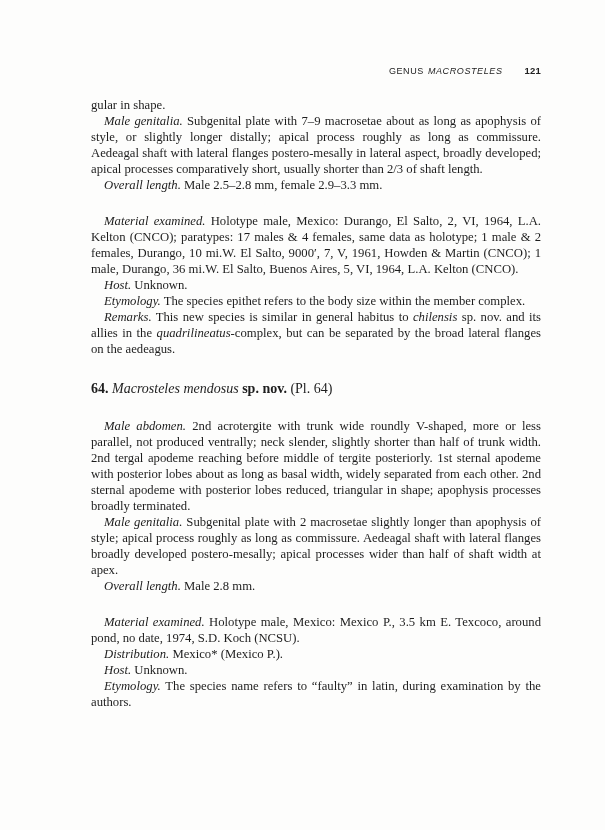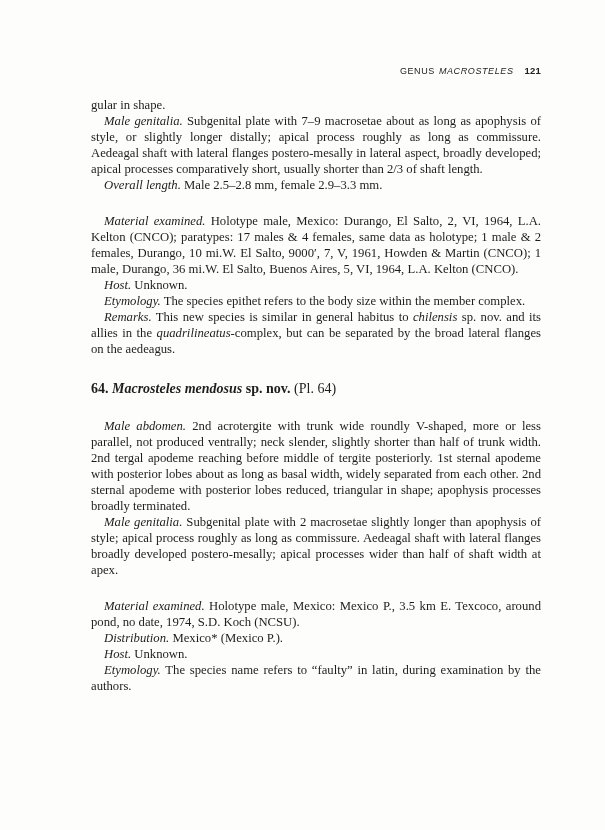--- a/index.html
+++ b/index.html
@@ -28,21 +28,21 @@
   }
   .rh-name {
     font-style: italic;
     margin-left: 4px;
     margin-top: 12px;
   }
   .rh-page {
     font-weight: bold;
     font-size: 9.5px;
     letter-spacing: 0.2px;
-    margin-left: 11px;
+    margin-left: 22px;
   }
   .text-block {
     position: absolute;
     left: 91px;
     top: 97px;
     width: 450px;
     font-size: 12.7px;
     line-height: 16px;
     text-align: justify;
   }
@@ -55,21 +55,21 @@
   }
   .seg-italic {
     font-style: italic;
     margin-top: 48px;
   }
   .seg-bold {
     font-weight: bold;
     margin-top: 34px;
   }
   .seg-bold-italic {
-    font-weight: bold;
+    font-weight: normal;
     font-style: italic;
   }
   .spacer {
     height: 20px;
   }
   .heading {
     margin: 22px 0 19px 0 !important;
     font-size: 14px;
     line-height: 20px;
     text-align: left;
@@ -87,19 +87,20 @@
       <p class="para indent"><span class="seg-italic">Male genitalia.</span><span class="seg-regular"> Subgenital plate with 7–9 macrosetae about as long as apophysis of style, or slightly longer distally; apical process roughly as long as commissure. Aedeagal shaft with lateral flanges postero-mesally in lateral aspect, broadly developed; apical processes comparatively short, usually shorter than 2/3 of shaft length.</span></p>
       <p class="para indent"><span class="seg-italic">Overall length.</span><span class="seg-regular"> Male 2.5–2.8 mm, female 2.9–3.3 mm.</span></p>
       <div class="spacer"></div>
       <p class="para indent"><span class="seg-italic">Material examined.</span><span class="seg-regular"> Holotype male, Mexico: Durango, El Salto, 2, VI, 1964, L.A. Kelton (CNCO); paratypes: 17 males &amp; 4 females, same data as holotype; 1 male &amp; 2 females, Durango, 10 mi.W. El Salto, 9000′, 7, V, 1961, Howden &amp; Martin (CNCO); 1 male, Durango, 36 mi.W. El Salto, Buenos Aires, 5, VI, 1964, L.A. Kelton (CNCO).</span></p>
       <p class="para indent"><span class="seg-italic">Host.</span><span class="seg-regular"> Unknown.</span></p>
       <p class="para indent"><span class="seg-italic">Etymology.</span><span class="seg-regular"> The species epithet refers to the body size within the member complex.</span></p>
       <p class="para indent"><span class="seg-italic">Remarks.</span><span class="seg-regular"> This new species is similar in general habitus to </span><span class="seg-italic">chilensis</span><span class="seg-regular"> sp. nov. and its allies in the </span><span class="seg-italic">quadrilineatus</span><span class="seg-regular">-complex, but can be separated by the broad lateral flanges on the aedeagus.</span></p>
       <p class="heading"><span class="seg-bold">64. </span><span class="seg-bold-italic">Macrosteles mendosus</span><span class="seg-bold"> sp. nov.</span><span class="seg-regular"> (Pl. 64)</span></p>
       <p class="para indent"><span class="seg-italic">Male abdomen.</span><span class="seg-regular"> 2nd acrotergite with trunk wide roundly V-shaped, more or less parallel, not produced ventrally; neck slender, slightly shorter than half of trunk width. 2nd tergal apodeme reaching before middle of tergite posteriorly. 1st sternal apodeme with posterior lobes about as long as basal width, widely separated from each other. 2nd sternal apodeme with posterior lobes reduced, triangular in shape; apophysis processes broadly terminated.</span></p>
       <p class="para indent"><span class="seg-italic">Male genitalia.</span><span class="seg-regular"> Subgenital plate with 2 macrosetae slightly longer than apophysis of style; apical process roughly as long as commissure. Aedeagal shaft with lateral flanges broadly developed postero-mesally; apical processes wider than half of shaft width at apex.</span></p>
+      <p class="para indent"><span class="seg-italic">Overall length.</span><span class="seg-regular"> Male 2.8 mm.</span></p>
       <div class="spacer"></div>
       <p class="para indent"><span class="seg-italic">Material examined.</span><span class="seg-regular"> Holotype male, Mexico: Mexico P., 3.5 km E. Texcoco, around pond, no date, 1974, S.D. Koch (NCSU).</span></p>
       <p class="para indent"><span class="seg-italic">Distribution.</span><span class="seg-regular"> Mexico* (Mexico P.).</span></p>
       <p class="para indent"><span class="seg-italic">Host.</span><span class="seg-regular"> Unknown.</span></p>
       <p class="para indent"><span class="seg-italic">Etymology.</span><span class="seg-regular"> The species name refers to “faulty” in latin, during examination by the authors.</span></p>
     </div>
 </div>
 
 </body></html>

